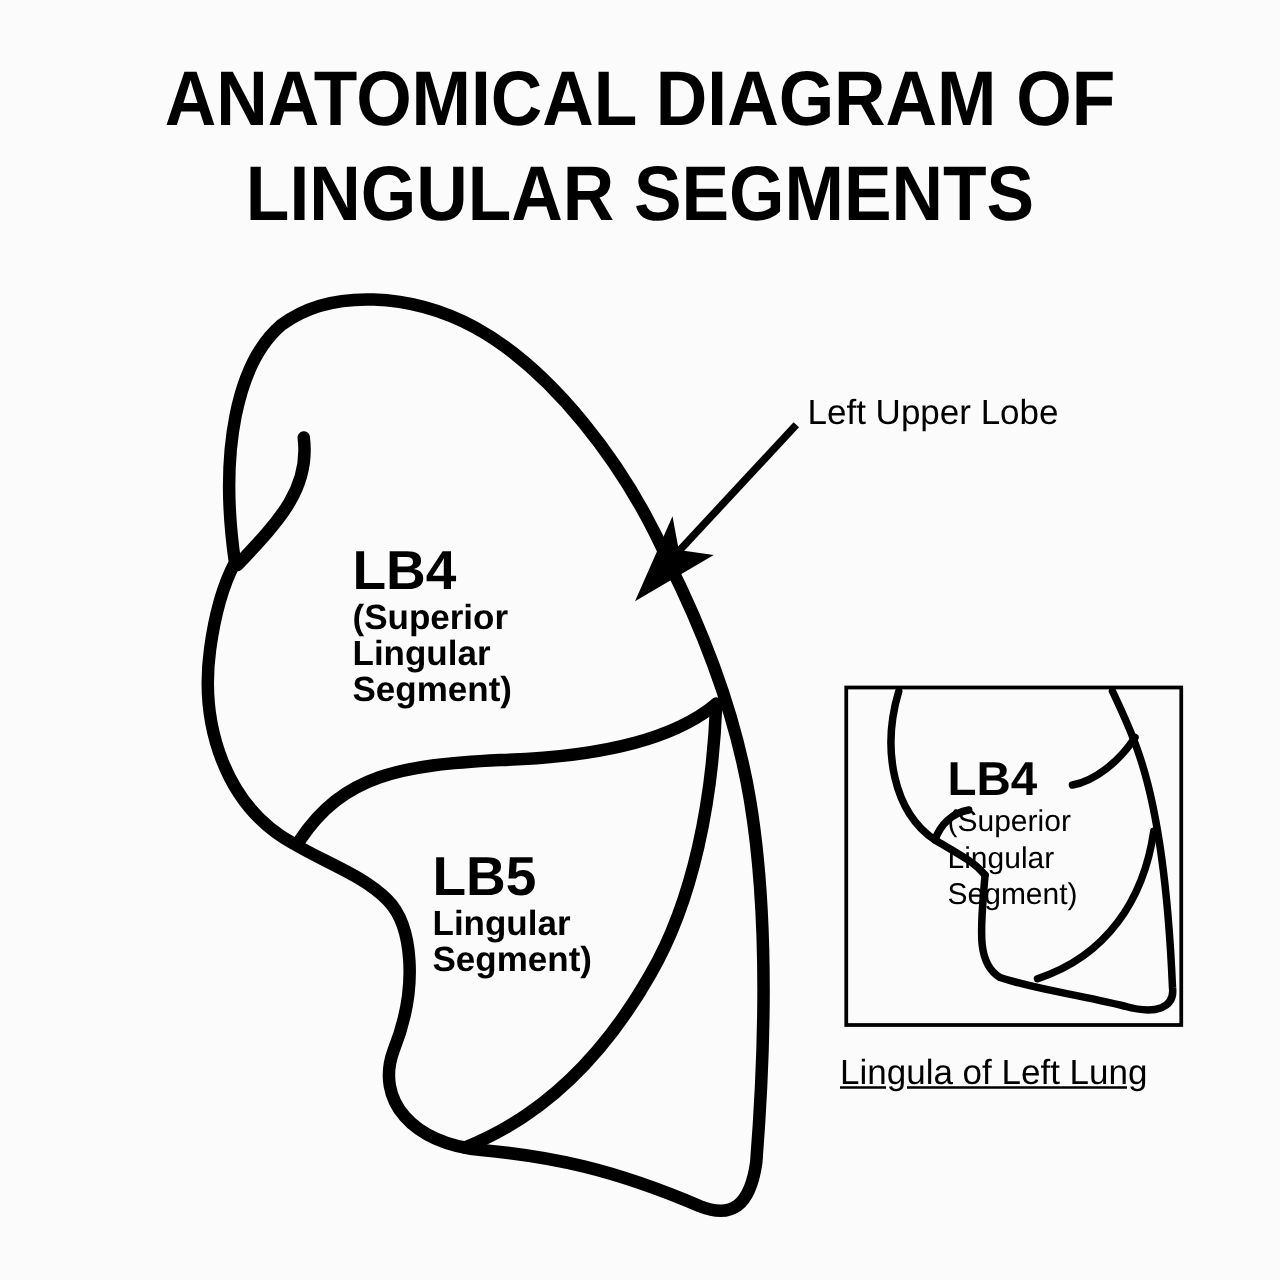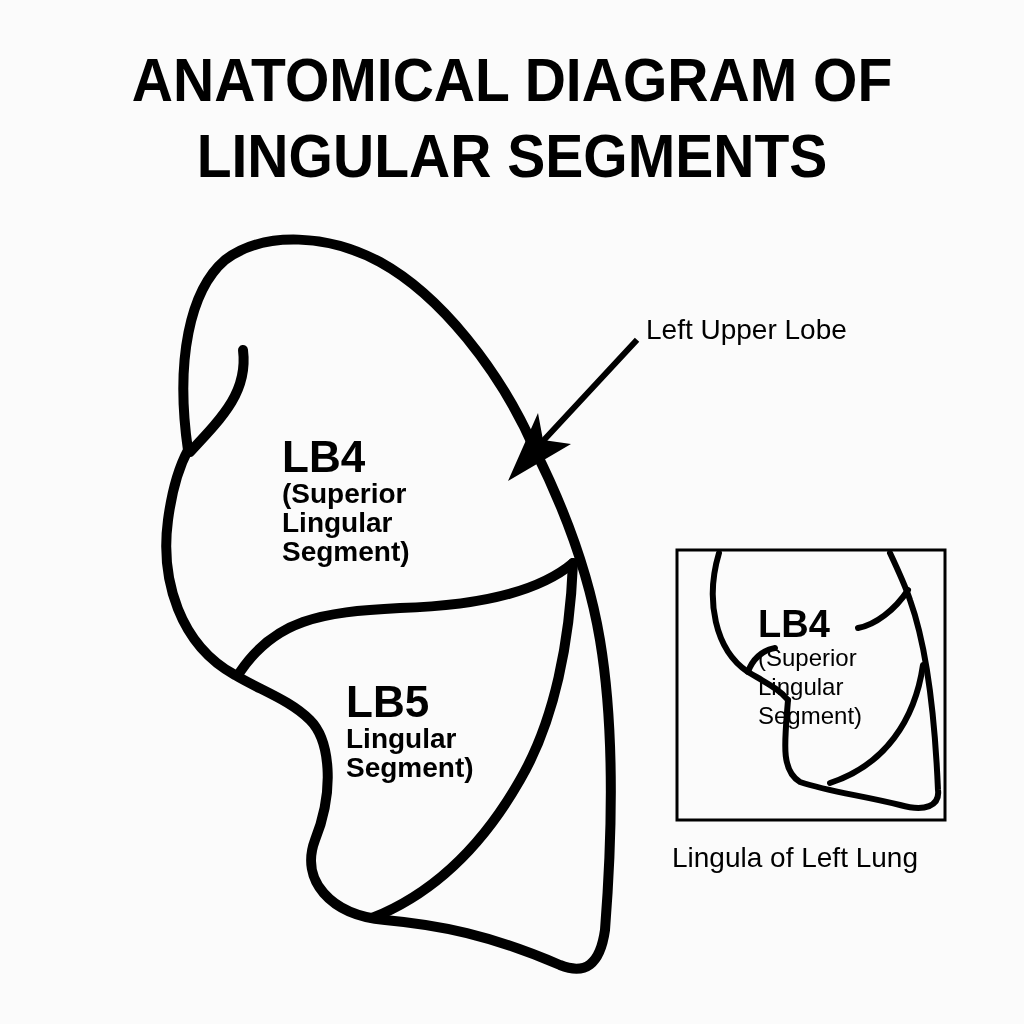--- a/index.html
+++ b/index.html
@@ -7,21 +7,21 @@
          font-family: "Liberation Sans", "DejaVu Sans", sans-serif; color: #000; }
   .title { position: absolute; left: 0; top: 42px; width: 1024px; text-align: center;
            font-weight: bold; font-size: 62px; line-height: 76px; letter-spacing: 0px;
            transform: scaleX(0.92); transform-origin: center; }
   .title div { white-space: nowrap; }
   svg.diagram { position: absolute; left: 0; top: 0; }
   .lbl { position: absolute; text-align: left; font-weight: bold; white-space: nowrap; }
   .seg-code { font-size: 44px; line-height: 44px; }
   .seg-sub { font-size: 28px; line-height: 29px; }
   .pointer-label { position: absolute; left: 646px; top: 314px; font-size: 28px; font-weight: normal; white-space: nowrap; }
-  .inset-caption { position: absolute; left: 672px; top: 842px; font-size: 28px; white-space: nowrap; }
+  .inset-caption { position: absolute; left: 672px; top: 842px; font-size: 28px; white-space: nowrap; text-decoration: underline; }
   .inset-code { font-size: 38px; line-height: 38px; }
   .inset-sub { font-size: 24px; line-height: 29px; font-weight: normal; }
 </style>
 </head>
 <body>
 
 <div class="title">
   <div>ANATOMICAL DIAGRAM OF</div>
   <div>LINGULAR SEGMENTS</div>
 </div>

